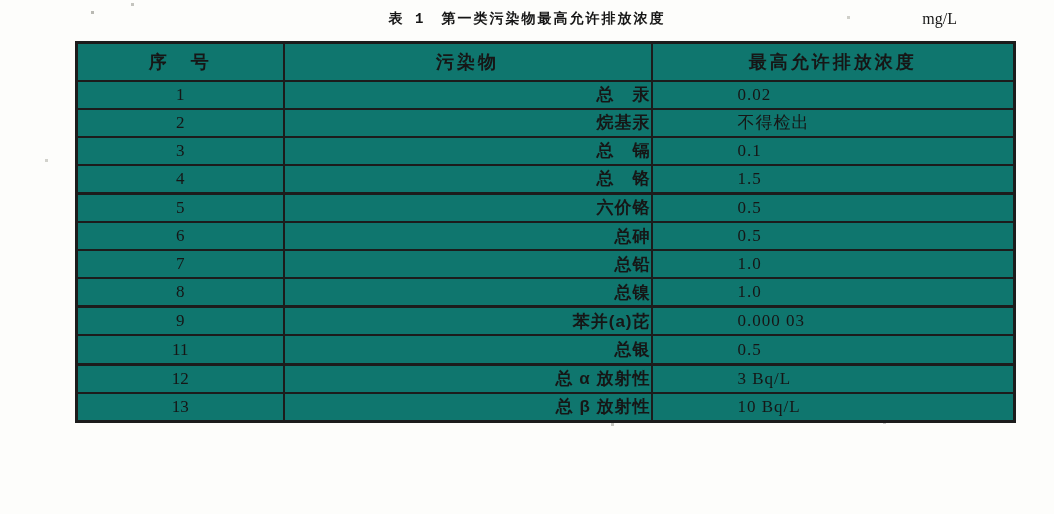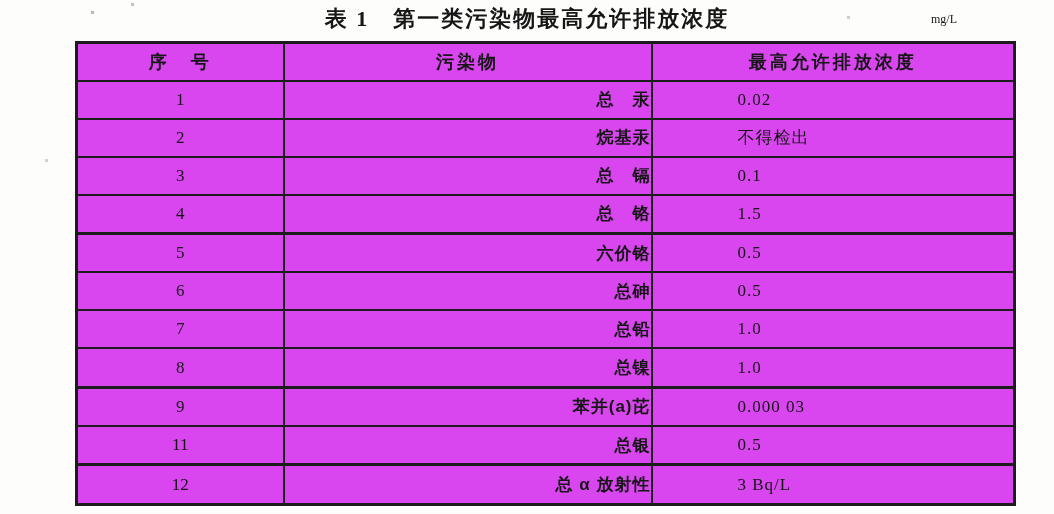--- a/index.html
+++ b/index.html
@@ -18,44 +18,44 @@
   .caption {
     position: absolute;
     top: 3px;
     left: 0;
     width: 100%;
     height: 36px;
   }
   .caption-title {
     display: block;
     text-align: center;
-    font-family: Liberation Serif, serif;
+    font-family: Liberation Mono, monospace;
     font-weight: bold;
-    font-size: 22px;
+    font-size: 14px;
     letter-spacing: 2px;
     line-height: 32px;
     white-space: pre;
   }
   .caption-unit {
     position: absolute;
     top: 0;
     right: 97px;
     font-family: "Liberation Serif", "DejaVu Serif", serif;
-    font-size: 12px;
+    font-size: 16px;
     line-height: 32px;
   }
   table.pollutant-table {
     position: absolute;
     left: 75px;
     top: 41px;
     width: 938px;
-    height: 465px;
+    height: 382px;
     border-collapse: collapse;
     table-layout: fixed;
-    background: #d946ef;
+    background: #0f766e;
   }
   table.pollutant-table col.c1 { width: 207px; }
   table.pollutant-table col.c2 { width: 368px; }
   table.pollutant-table col.c3 { width: 363px; }
   table.pollutant-table,
   table.pollutant-table th,
   table.pollutant-table td {
     border: 2px solid #1c1c1c;
   }
   table.pollutant-table {
@@ -194,14 +194,19 @@
     <tr class="sep-thick">
       <td class="c-no">11</td>
       <td class="c-pol">总银</td>
       <td class="c-val">0.5</td>
     </tr>
     <tr>
       <td class="c-no">12</td>
       <td class="c-pol">总 α 放射性</td>
       <td class="c-val">3 Bq/L</td>
     </tr>
+    <tr>
+      <td class="c-no">13</td>
+      <td class="c-pol">总 β 放射性</td>
+      <td class="c-val">10 Bq/L</td>
+    </tr>
   </tbody>
 </table>
 
 </body></html>

